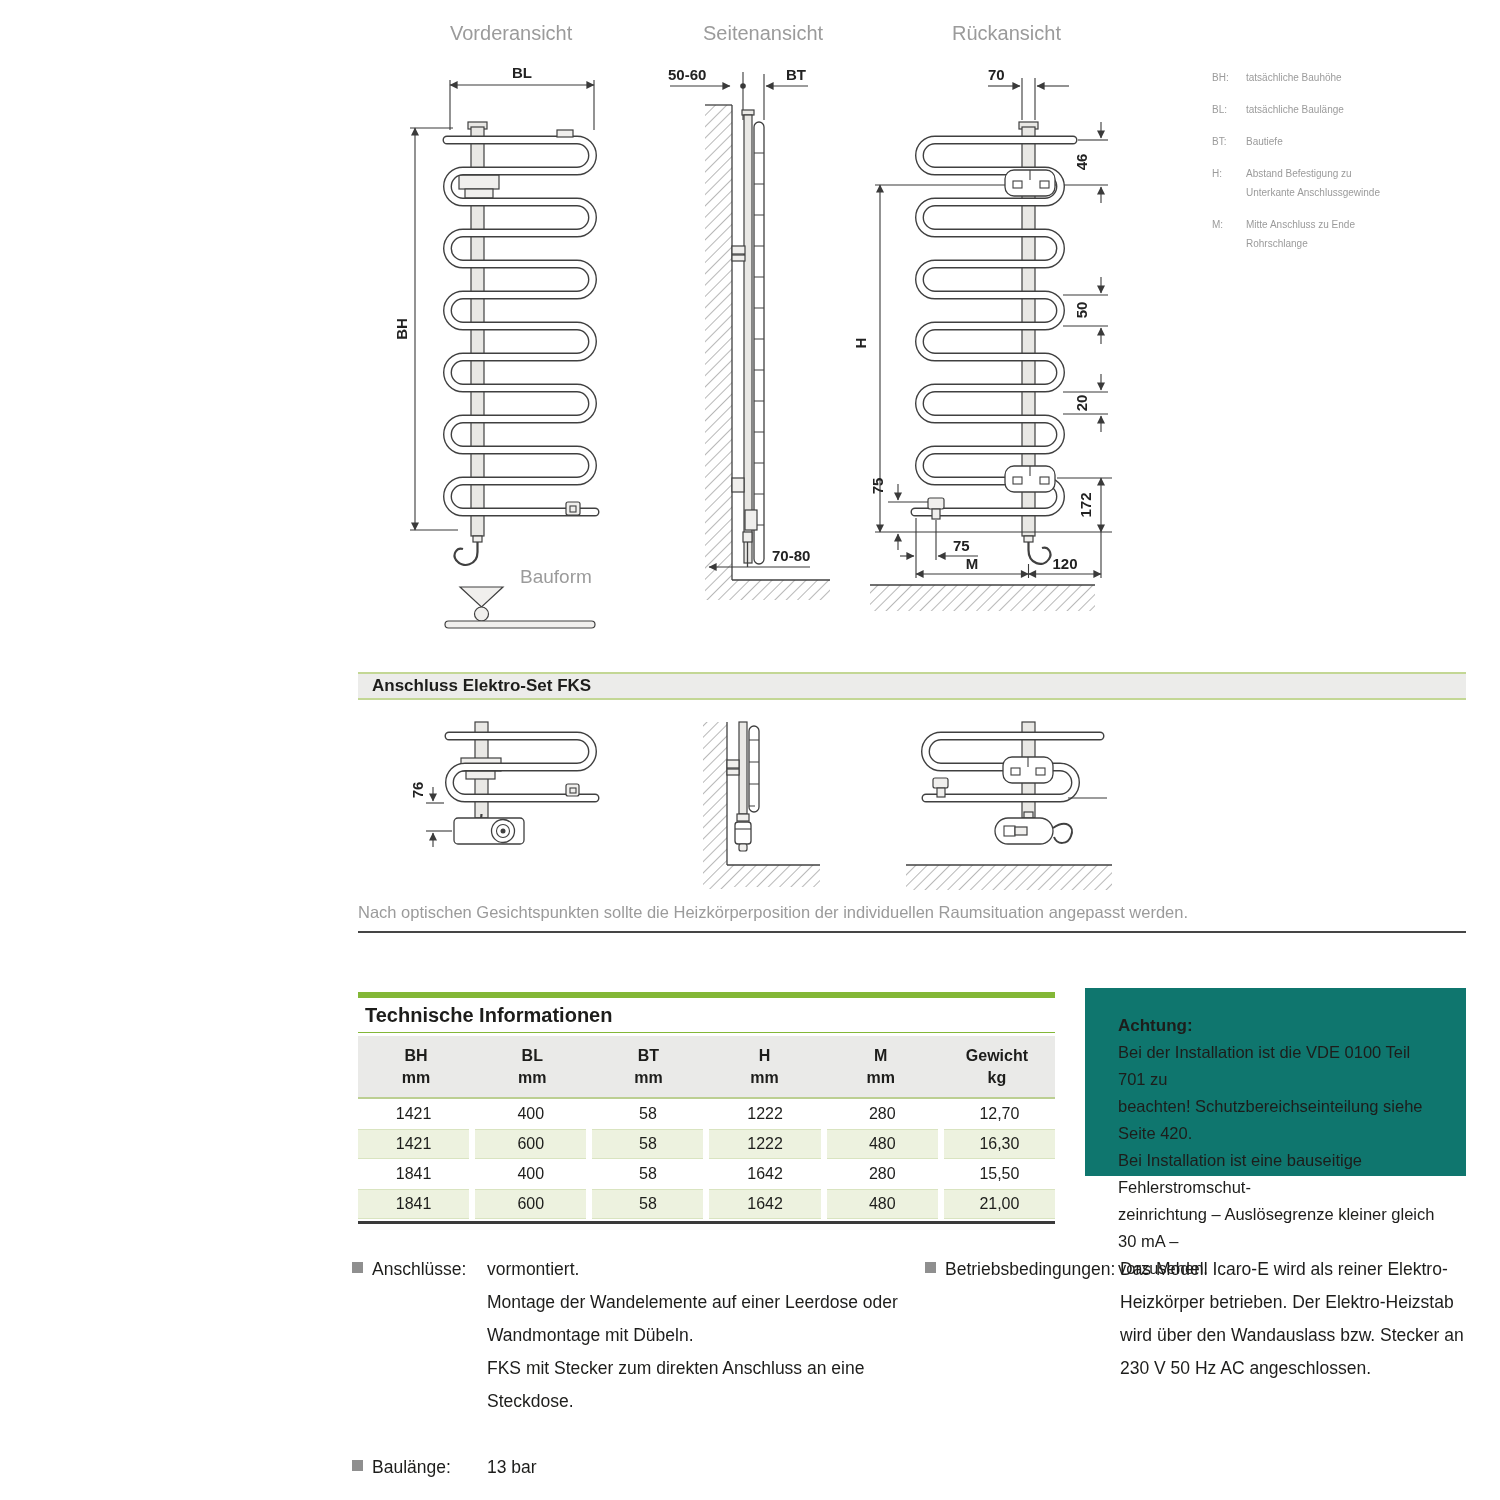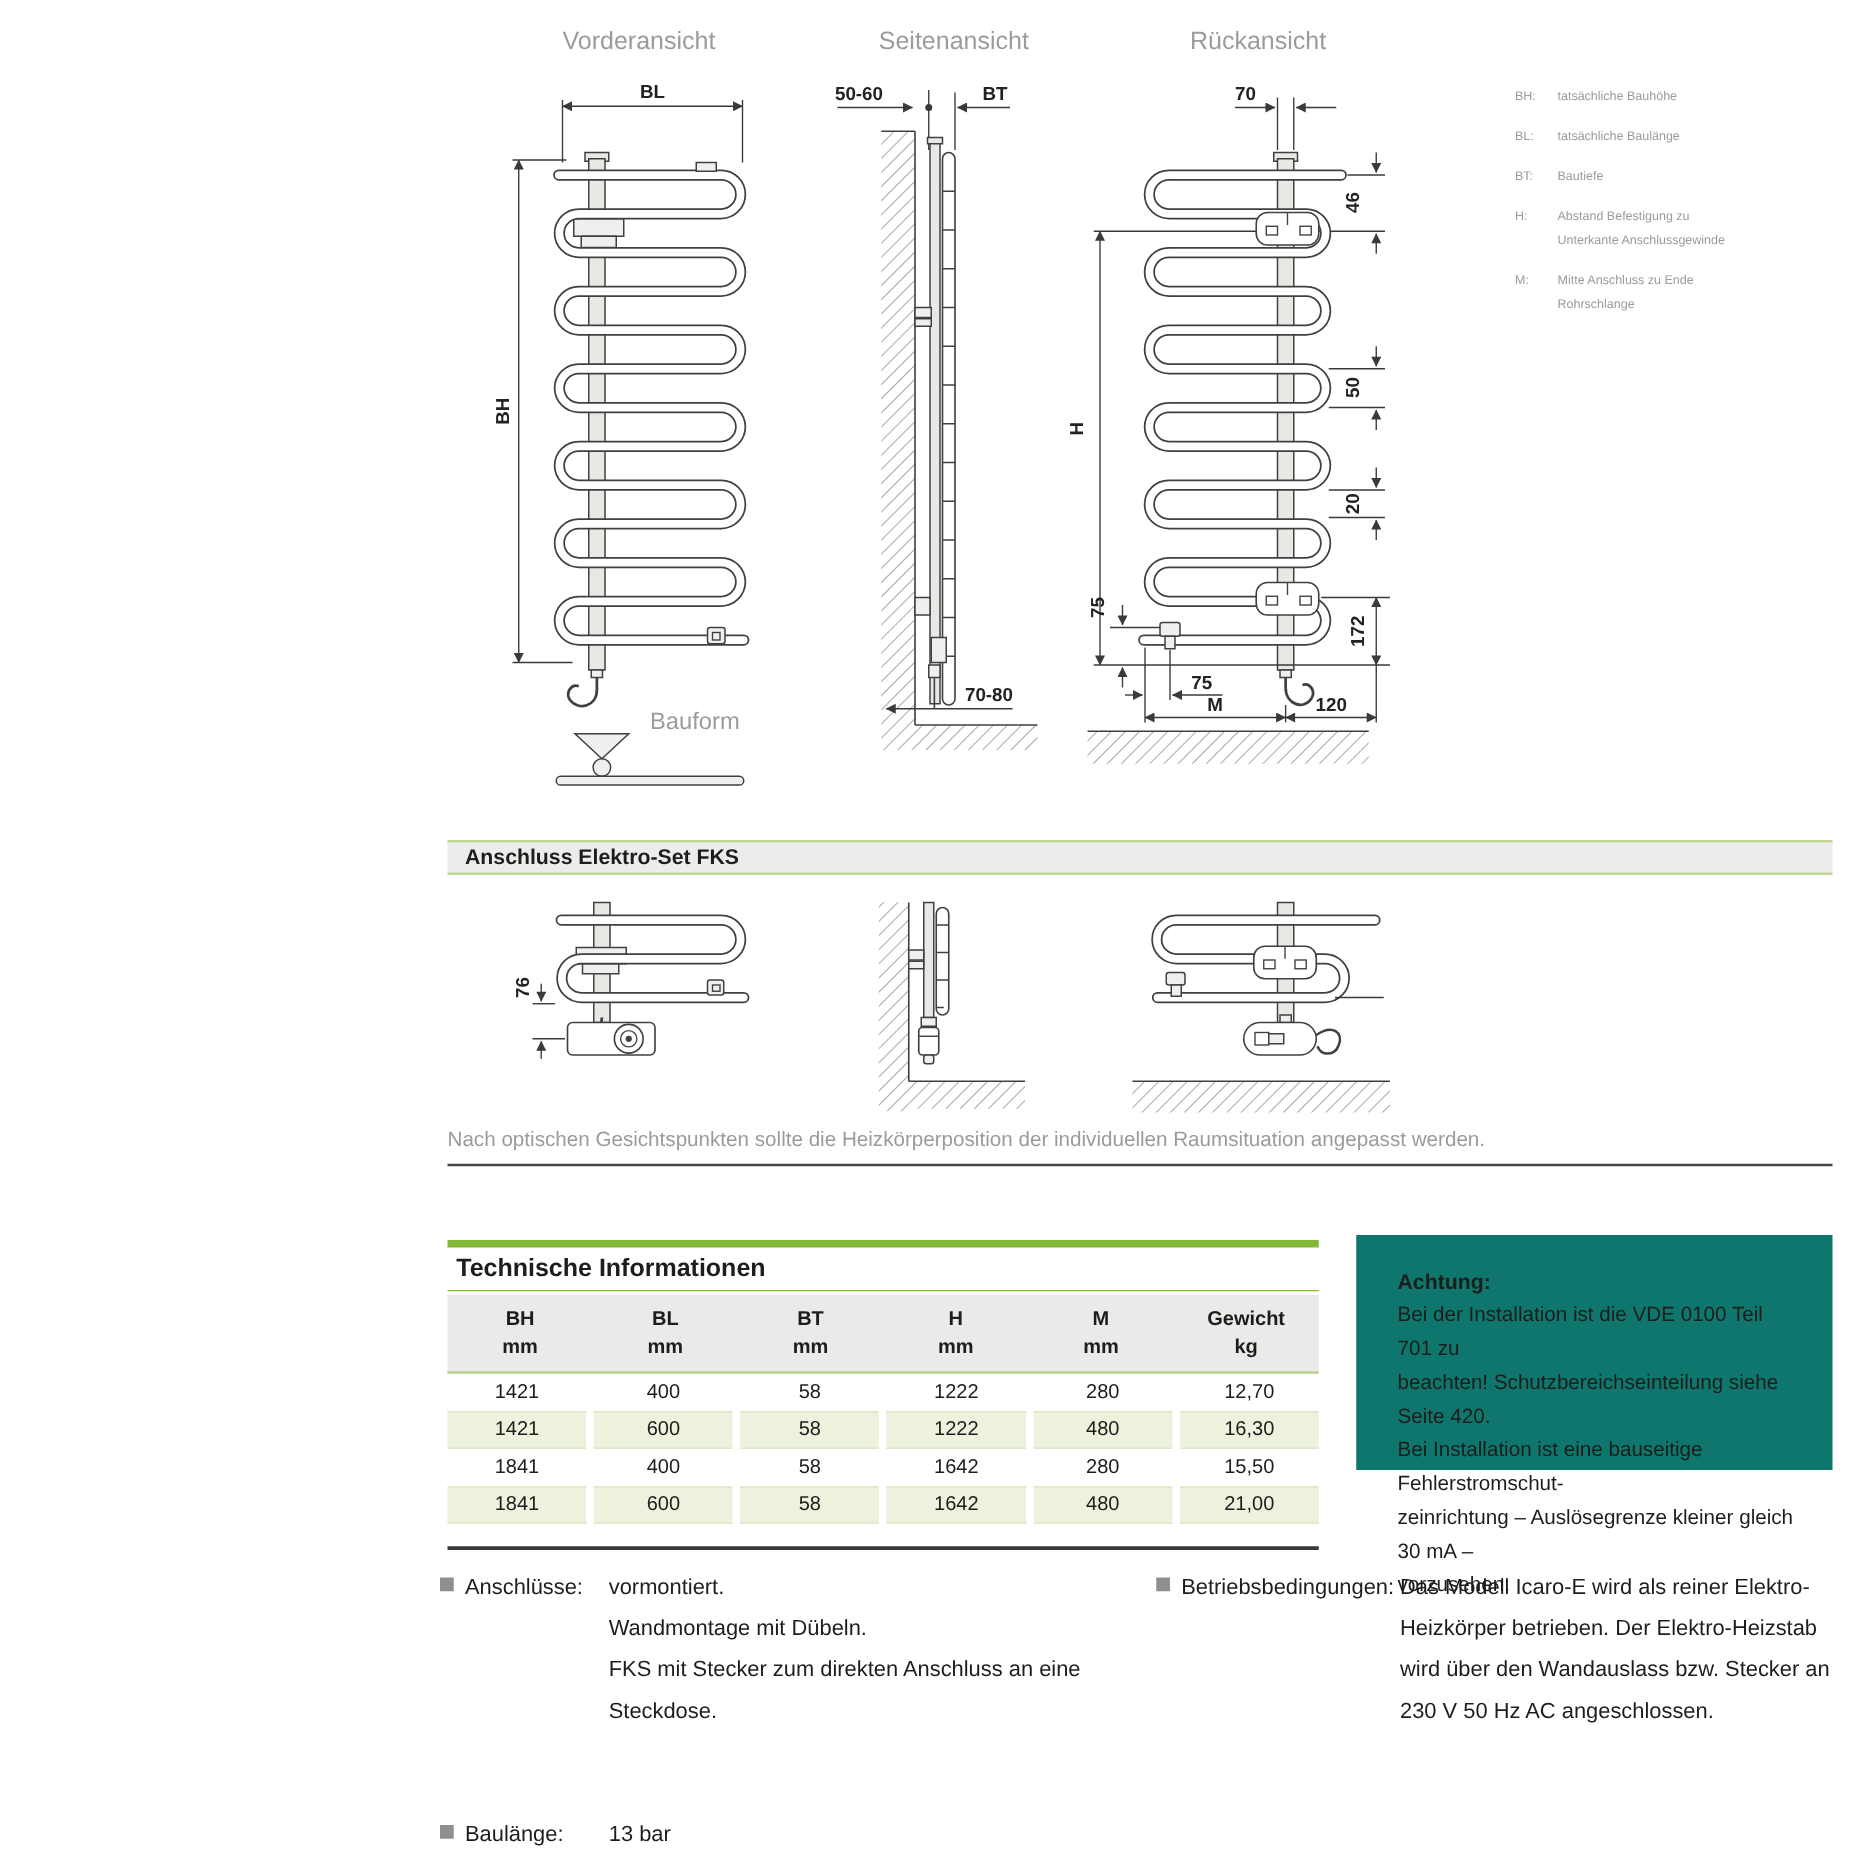--- a/index.html
+++ b/index.html
@@ -34,21 +34,21 @@
   .fks-bar .t{font-size:17px;font-weight:bold;line-height:24px;padding-left:14px;}
   .note{left:358px;top:903px;width:1108px;font-size:16.5px;color:#9b9b9b;}
   .rule-dark{background:#454545;height:2px;}
   
   .tblwrap{left:358px;top:992px;width:697px;}
   .tbl-greenbar{height:6px;background:#83b737;}
   .tbl-title{font-size:20px;font-weight:bold;padding:6px 0 5px 7px;border-bottom:1px solid #83b737;}
   .tbl-head{display:grid;grid-template-columns:repeat(6,1fr);background:#eaeae8;
             border-bottom:2px solid #bccf92;padding:9px 0 8px 0;margin-top:3px;}
   .tbl-head .hc{text-align:center;font-weight:bold;font-size:16px;line-height:22px;}
-  .tbl-rows{border-bottom:3px solid #3a3a3a;padding-bottom:18px;}
+  .tbl-rows{border-bottom:3px solid #3a3a3a;padding-bottom:2px;}
   .trow{display:grid;grid-template-columns:repeat(6,1fr);column-gap:6px;height:30px;}
   .trow .c{text-align:center;font-size:16px;line-height:30px;}
   .trow.alt .c{background:#edf2df;border-top:1px solid #d9e4c0;border-bottom:1px solid #d9e4c0;
                line-height:28px;box-sizing:border-box;}
   
   .warn{left:1085px;top:988px;width:381px;height:188px;background:#0f766e;box-sizing:border-box;
         padding:24px 26px 0 33px;}
   .warn .wt{font-size:17px;font-weight:bold;line-height:27px;}
   .warn .wl{font-size:16.5px;line-height:27px;}
   
@@ -401,20 +401,21 @@
     <div class="wl">beachten! Schutzbereichseinteilung siehe Seite 420.</div>
     <div class="wl">Bei Installation ist eine bauseitige Fehlerstromschut-</div>
     <div class="wl">zeinrichtung – Auslösegrenze kleiner gleich 30 mA –</div>
     <div class="wl">vorzusehen.</div>
   </div>
 
   <span class="abs bullet" style="left:352px;top:1262px;"></span>
   <div class="abs spec-line" style="left:372px;top:1253px;">Anschlüsse:</div>
   <div class="abs" style="left:487px;top:1253px;">
     <div class="spec-line">vormontiert.</div>
+    <div class="spec-line">Montage der Wandelemente auf einer Leerdose oder</div>
     <div class="spec-line">Wandmontage mit Dübeln.</div>
     <div class="spec-line">FKS mit Stecker zum direkten Anschluss an eine</div>
     <div class="spec-line">Steckdose.</div>
   </div>
   <span class="abs bullet" style="left:352px;top:1460px;"></span>
   <div class="abs spec-line" style="left:372px;top:1451px;">Baulänge:</div>
   <div class="abs spec-line" style="left:487px;top:1451px;">13 bar</div>
 
   <span class="abs bullet" style="left:925px;top:1262px;"></span>
   <div class="abs spec-line" style="left:945px;top:1253px;">Betriebsbedingungen:</div>

